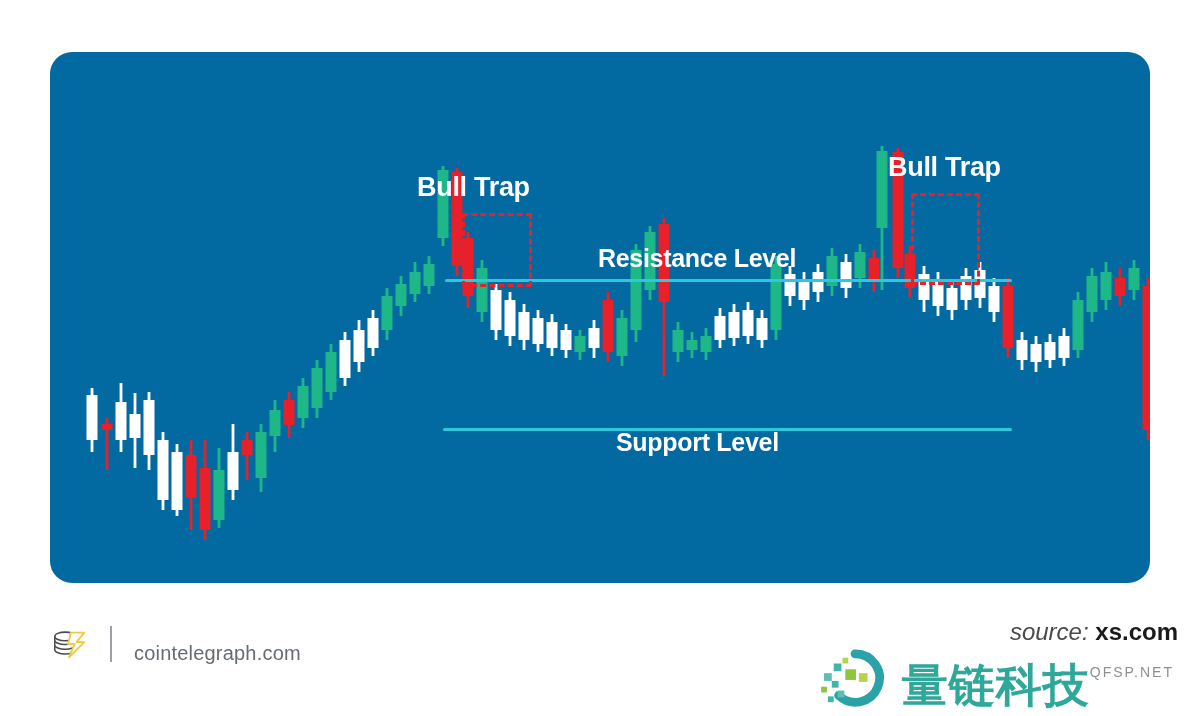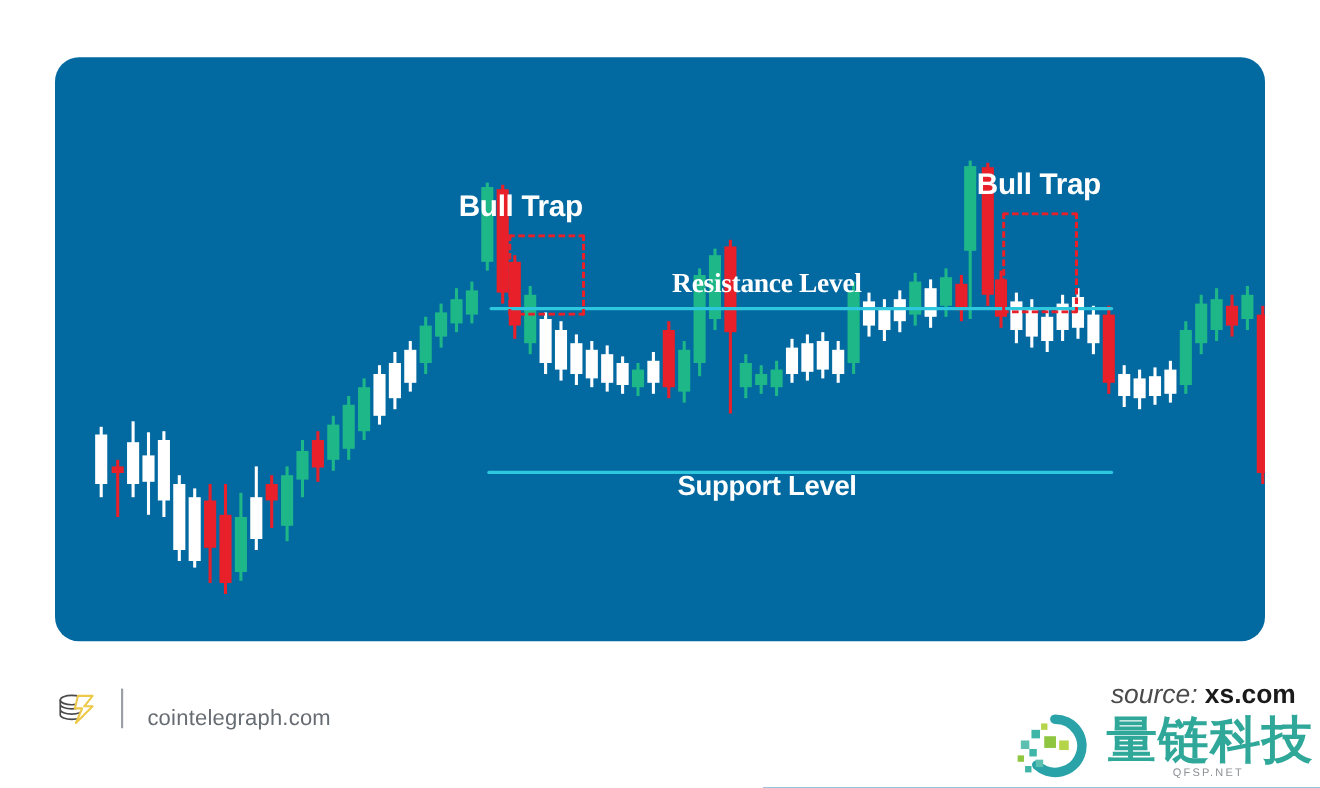--- a/index.html
+++ b/index.html
@@ -12,42 +12,42 @@
     position:absolute;left:50px;top:52px;width:1100px;height:531px;
     background:#0369a1;border-radius:22px;overflow:hidden;
   }
   #candle-svg{position:absolute;left:0;top:0;width:1100px;height:531px;}
   .anno-label{
     position:absolute;color:#ffffff;font-weight:bold;
     letter-spacing:-0.3px;white-space:nowrap;
   }
   #bull-trap-1-label{left:367px;top:120px;font-size:27px;}
   #bull-trap-2-label{left:838px;top:100px;font-size:27px;}
-  #resistance-label{left:561px;top:192px;font-size:25px;font-family:Liberation Serif, serif;}
+  #resistance-label{left:548px;top:192px;font-size:25px;}
   #support-label{left:566px;top:376px;font-size:25px;}
   .trap-box{position:absolute;border:3px dashed #e8202a;border-radius:2px;}
   #trap-box-1{left:412px;top:161px;width:64px;height:68px;}
   #trap-box-2{left:861px;top:141px;width:63px;height:86px;}
   .level-line{position:absolute;height:3px;background:#2ec8de;border-radius:2px;}
   #resistance-line{left:395px;top:227px;width:567px;}
   #support-line{left:393px;top:376px;width:569px;}
 
   
   #footer{position:absolute;left:0;top:600px;width:1200px;height:116px;}
   #ct-brand{position:absolute;left:50px;top:22px;display:flex;align-items:center;gap:22px;}
   #ct-logo{width:38px;height:38px;}
   #ct-divider{width:2px;height:36px;background:#9aa0a6;}
   #ct-domain{color:#666c72;font-size:20px;letter-spacing:0.2px;margin-top:20px;}
   #source-credit{position:absolute;right:22px;top:18px;font-size:24px;color:#4a4a4a;font-style:italic;}
   #source-credit b{font-style:normal;color:#1a1a1a;}
   #qfsp-brand{position:absolute;right:6px;top:48px;display:flex;align-items:flex-end;gap:8px;}
   #qfsp-mark{width:78px;height:60px;}
-  #qfsp-text-wrap{display:flex;flex-direction:column;align-items:center;}
+  #qfsp-text-wrap{display:flex;align-items:flex-start;}
   #qfsp-cn{font-size:46px;font-weight:bold;color:#2fa89a;line-height:1;letter-spacing:1px;}
-  #qfsp-en{font-size:10px;color:#8c8f93;letter-spacing:2px;margin-top:2px;margin-right:3px;}
+  #qfsp-en{font-size:14px;color:#8c8f93;letter-spacing:2px;margin-top:2px;margin-right:20px;}
 </style>
 </head>
 <body>
 
 <div id="chart-panel">
 
   <svg id="candle-svg" viewBox="0 0 1100 531" preserveAspectRatio="none">
       <g>
         <rect x="40.6" y="336" width="2.8" height="64" fill="#ffffff"></rect>
         <rect x="36.5" y="343" width="11" height="45" fill="#ffffff"></rect>

